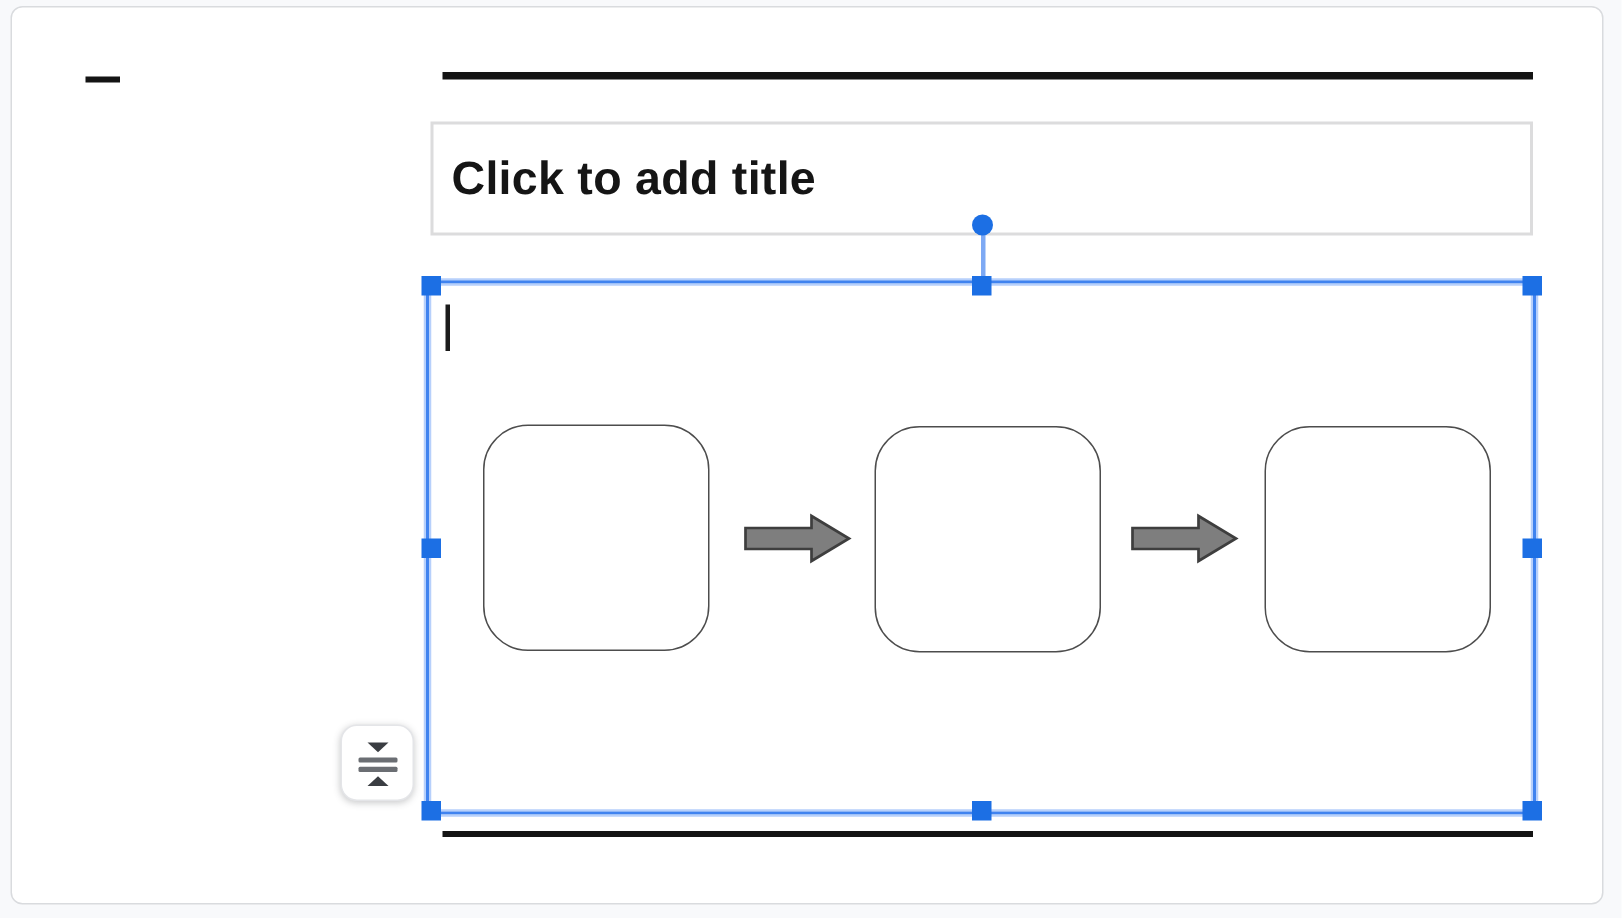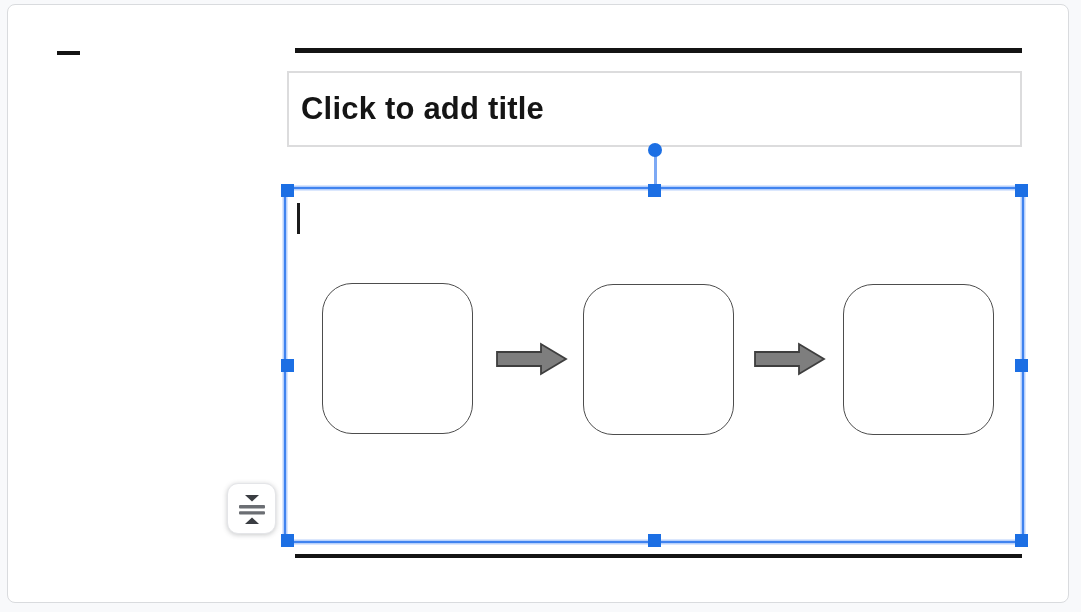--- a/index.html
+++ b/index.html
@@ -9,21 +9,21 @@
 
   .slide { position:absolute; left:7px; top:4px; width:1062px; height:599px;
            background:#ffffff; border:1px solid #d9dbde; border-radius:8px; }
 
   .dash { position:absolute; left:57px; top:51px; width:23px; height:4px; background:#141414; }
 
   .rule { position:absolute; background:#141414; }
   .rule-top    { left:295px; top:48px;  width:727px; height:5px; }
   .rule-bottom { left:295px; top:554px; width:727px; height:4px; }
 
-  .title-box { position:absolute; left:287px; top:71px; width:735px; height:76px;
+  .title-box { position:absolute; left:287px; top:81px; width:735px; height:76px;
                background:#ffffff; border:2px solid #dcdcdd; display:flex; align-items:center; }
   .title-text { padding-left:12px; font-size:31px; font-weight:700; color:#151515; letter-spacing:0.2px; }
 
   .flow-box { position:absolute; width:151px; height:151px; background:#ffffff;
               border:1.6px solid #4d4d4d; border-radius:30px; }
   .flow-box-1 { left:322px; top:283px; }
   .flow-box-2 { left:583px; top:284px; }
   .flow-box-3 { left:843px; top:284px; }
 
   .flow-arrow { position:absolute; width:72px; height:34px; }

